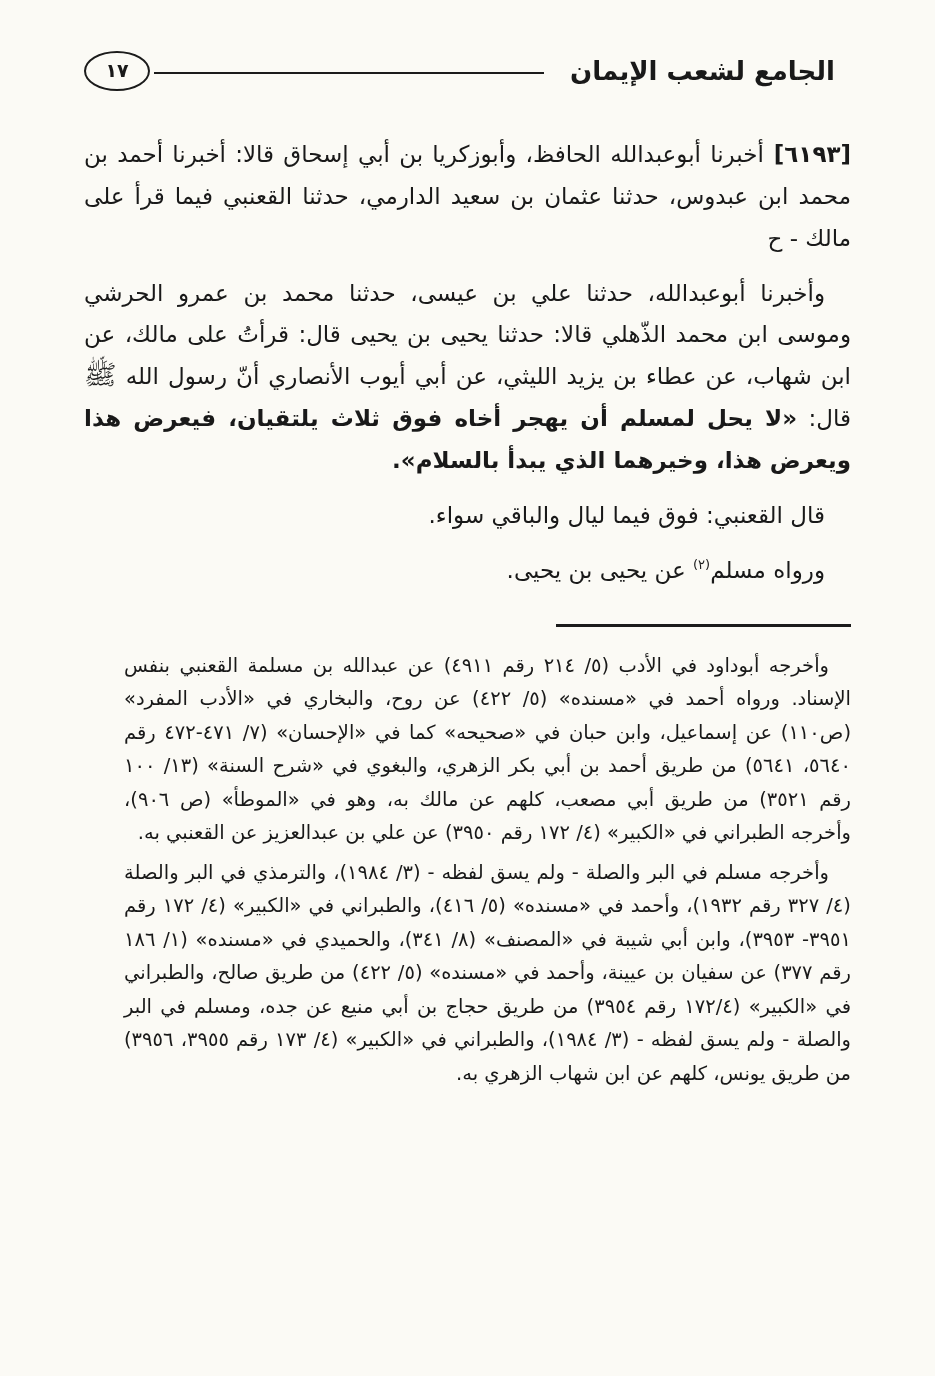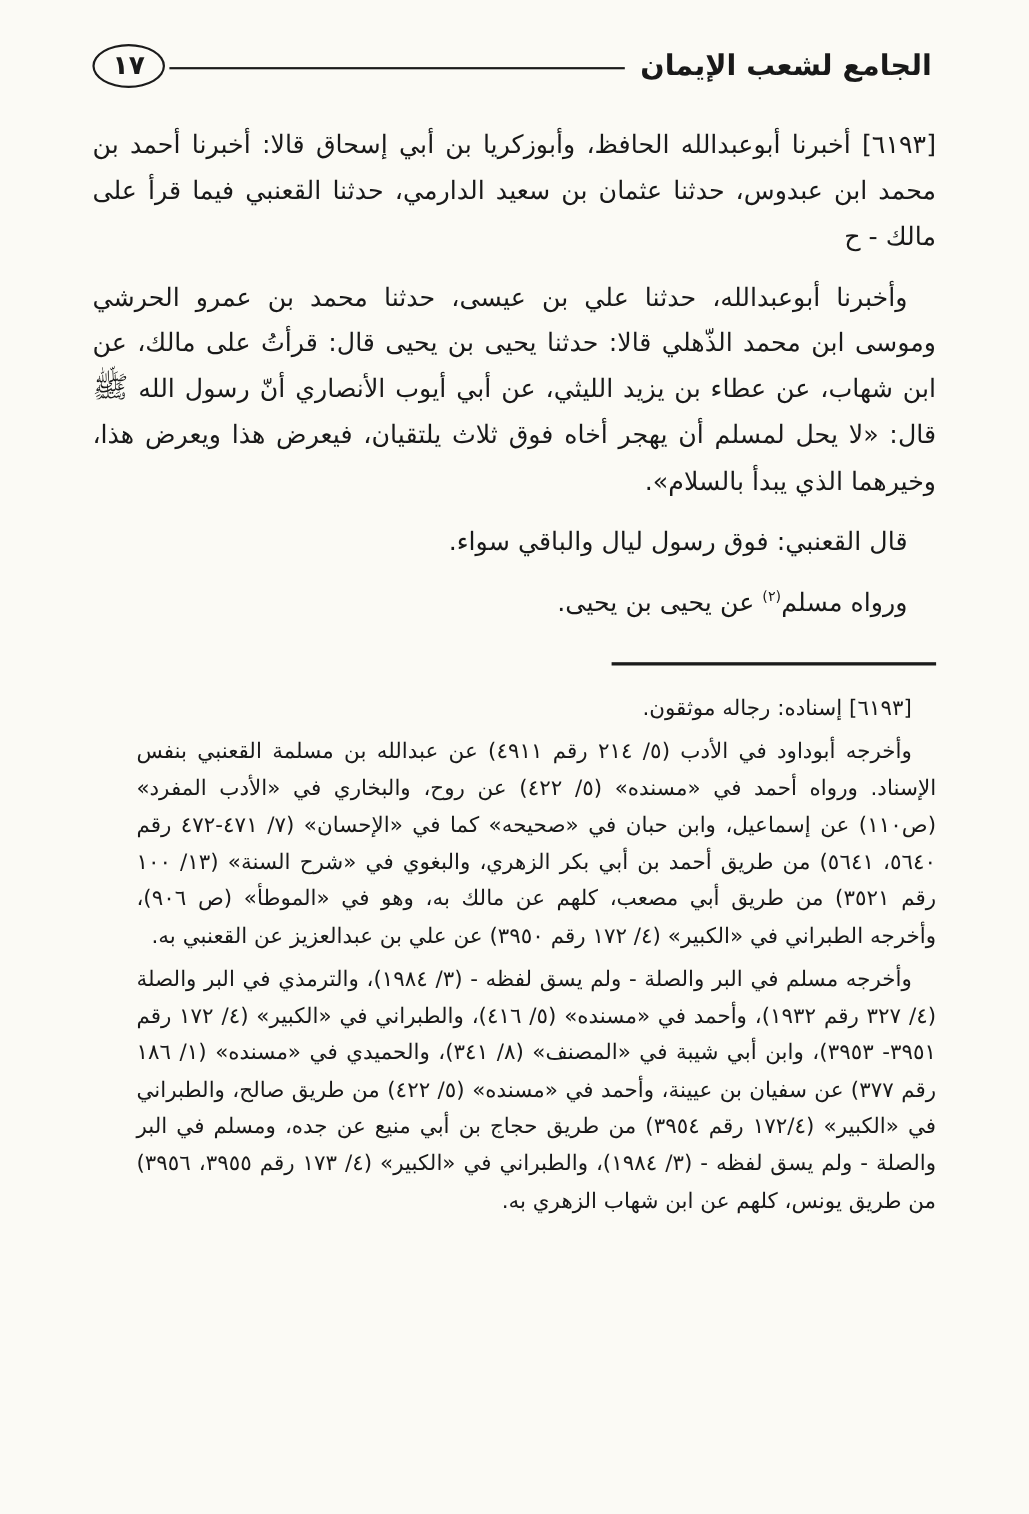--- a/index.html
+++ b/index.html
@@ -21,52 +21,52 @@
 
   
   .page-header {
     display: flex;
     align-items: center;
     margin-bottom: 32px;
   }
   .book-title {
     font-size: 26px;
     font-weight: 700;
-    margin: 4px;
+    margin: 16px;
     white-space: nowrap;
   }
   .header-rule {
     flex: 1;
     height: 0;
     border-top: 2px solid #1b1b1b;
     margin: 4px 10px 0 4px;
   }
   .page-number {
     min-width: 66px;
     height: 40px;
     border: 2.5px solid #1b1b1b;
     border-radius: 50%;
     display: flex;
     align-items: center;
     justify-content: center;
-    font-size: 24px;
+    font-size: 19px;
     font-weight: 700;
     padding-bottom: 2px;
     text-align: center;
   }
 
   
   .body-text {
     font-size: 23px;
     line-height: 1.82;
     text-align: justify;
   }
   .body-text p { margin: 0 0 13px 0; }
   .body-text p.indent { text-indent: 26px; }
-  .b { font-weight: 400; }
+  .b { font-weight: 700; }
   sup {
     font-size: 13px;
     line-height: 0;
     vertical-align: super;
   }
   .salla { font-size: 27px; line-height: 0; }
 
   
   .footnote-separator {
     width: 295px;
@@ -92,25 +92,24 @@
 
   <header class="page-header">
     <h1 class="book-title">الجامع لشعب الإيمان</h1>
     <span class="header-rule"></span>
     <span class="page-number">١٧</span>
   </header>
 
   <main class="body-text">
       <p><span class="b">[٦١٩٣] </span><span>أخبرنا أبوعبدالله الحافظ، وأبوزكريا بن أبي إسحاق قالا: أخبرنا أحمد بن محمد ابن عبدوس، حدثنا عثمان بن سعيد الدارمي، حدثنا القعنبي فيما قرأ على مالك - ح</span></p>
       <p class="indent"><span>وأخبرنا أبوعبدالله، حدثنا علي بن عيسى، حدثنا محمد بن عمرو الحرشي وموسى ابن محمد الذّهلي قالا: حدثنا يحيى بن يحيى قال: قرأتُ على مالك، عن ابن شهاب، عن عطاء بن يزيد الليثي، عن أبي أيوب الأنصاري أنّ رسول الله </span><span class="salla">ﷺ</span><span> قال: </span><span class="b">«لا يحل لمسلم أن يهجر أخاه فوق ثلاث يلتقيان، فيعرض هذا ويعرض هذا، وخيرهما الذي يبدأ بالسلام».</span></p>
-      <p class="indent"><span>قال القعنبي: فوق رسول ليال والباقي سواء.</span></p>
+      <p class="indent"><span>قال القعنبي: فوق فيما ليال والباقي سواء.</span></p>
       <p class="indent"><span>ورواه مسلم</span><sup>(٢)</sup><span> عن يحيى بن يحيى.</span></p>
     </main>
 
   <div class="footnote-separator"></div>
 
   <section class="footnotes">
-      <p class="k-note-head"><span class="b">[٦١٩٣] </span><span>إسناده: رجاله موثقون.</span></p>
       <p class="k-paragraph"><span>وأخرجه أبوداود في الأدب (٥/ ٢١٤ رقم ٤٩١١) عن عبدالله بن مسلمة القعنبي بنفس الإسناد. ورواه أحمد في «مسنده» (٥/ ٤٢٢) عن روح، والبخاري في «الأدب المفرد» (ص١١٠) عن إسماعيل، وابن حبان في «صحيحه» كما في «الإحسان» (٧/ ٤٧١-٤٧٢ رقم ٥٦٤٠، ٥٦٤١) من طريق أحمد بن أبي بكر الزهري، والبغوي في «شرح السنة» (١٣/ ١٠٠ رقم ٣٥٢١) من طريق أبي مصعب، كلهم عن مالك به، وهو في «الموطأ» (ص ٩٠٦)، وأخرجه الطبراني في «الكبير» (٤/ ١٧٢ رقم ٣٩٥٠) عن علي بن عبدالعزيز عن القعنبي به.</span></p>
       <p class="k-paragraph"><span>وأخرجه مسلم في البر والصلة - ولم يسق لفظه - (٣/ ١٩٨٤)، والترمذي في البر والصلة (٤/ ٣٢٧ رقم ١٩٣٢)، وأحمد في «مسنده» (٥/ ٤١٦)، والطبراني في «الكبير» (٤/ ١٧٢ رقم ٣٩٥١- ٣٩٥٣)، وابن أبي شيبة في «المصنف» (٨/ ٣٤١)، والحميدي في «مسنده» (١/ ١٨٦ رقم ٣٧٧) عن سفيان بن عيينة، وأحمد في «مسنده» (٥/ ٤٢٢) من طريق صالح، والطبراني في «الكبير» (١٧٢/٤ رقم ٣٩٥٤) من طريق حجاج بن أبي منيع عن جده، ومسلم في البر والصلة - ولم يسق لفظه - (٣/ ١٩٨٤)، والطبراني في «الكبير» (٤/ ١٧٣ رقم ٣٩٥٥، ٣٩٥٦) من طريق يونس، كلهم عن ابن شهاب الزهري به.</span></p>
     </section>
 
 </div>
 
 </body></html>

